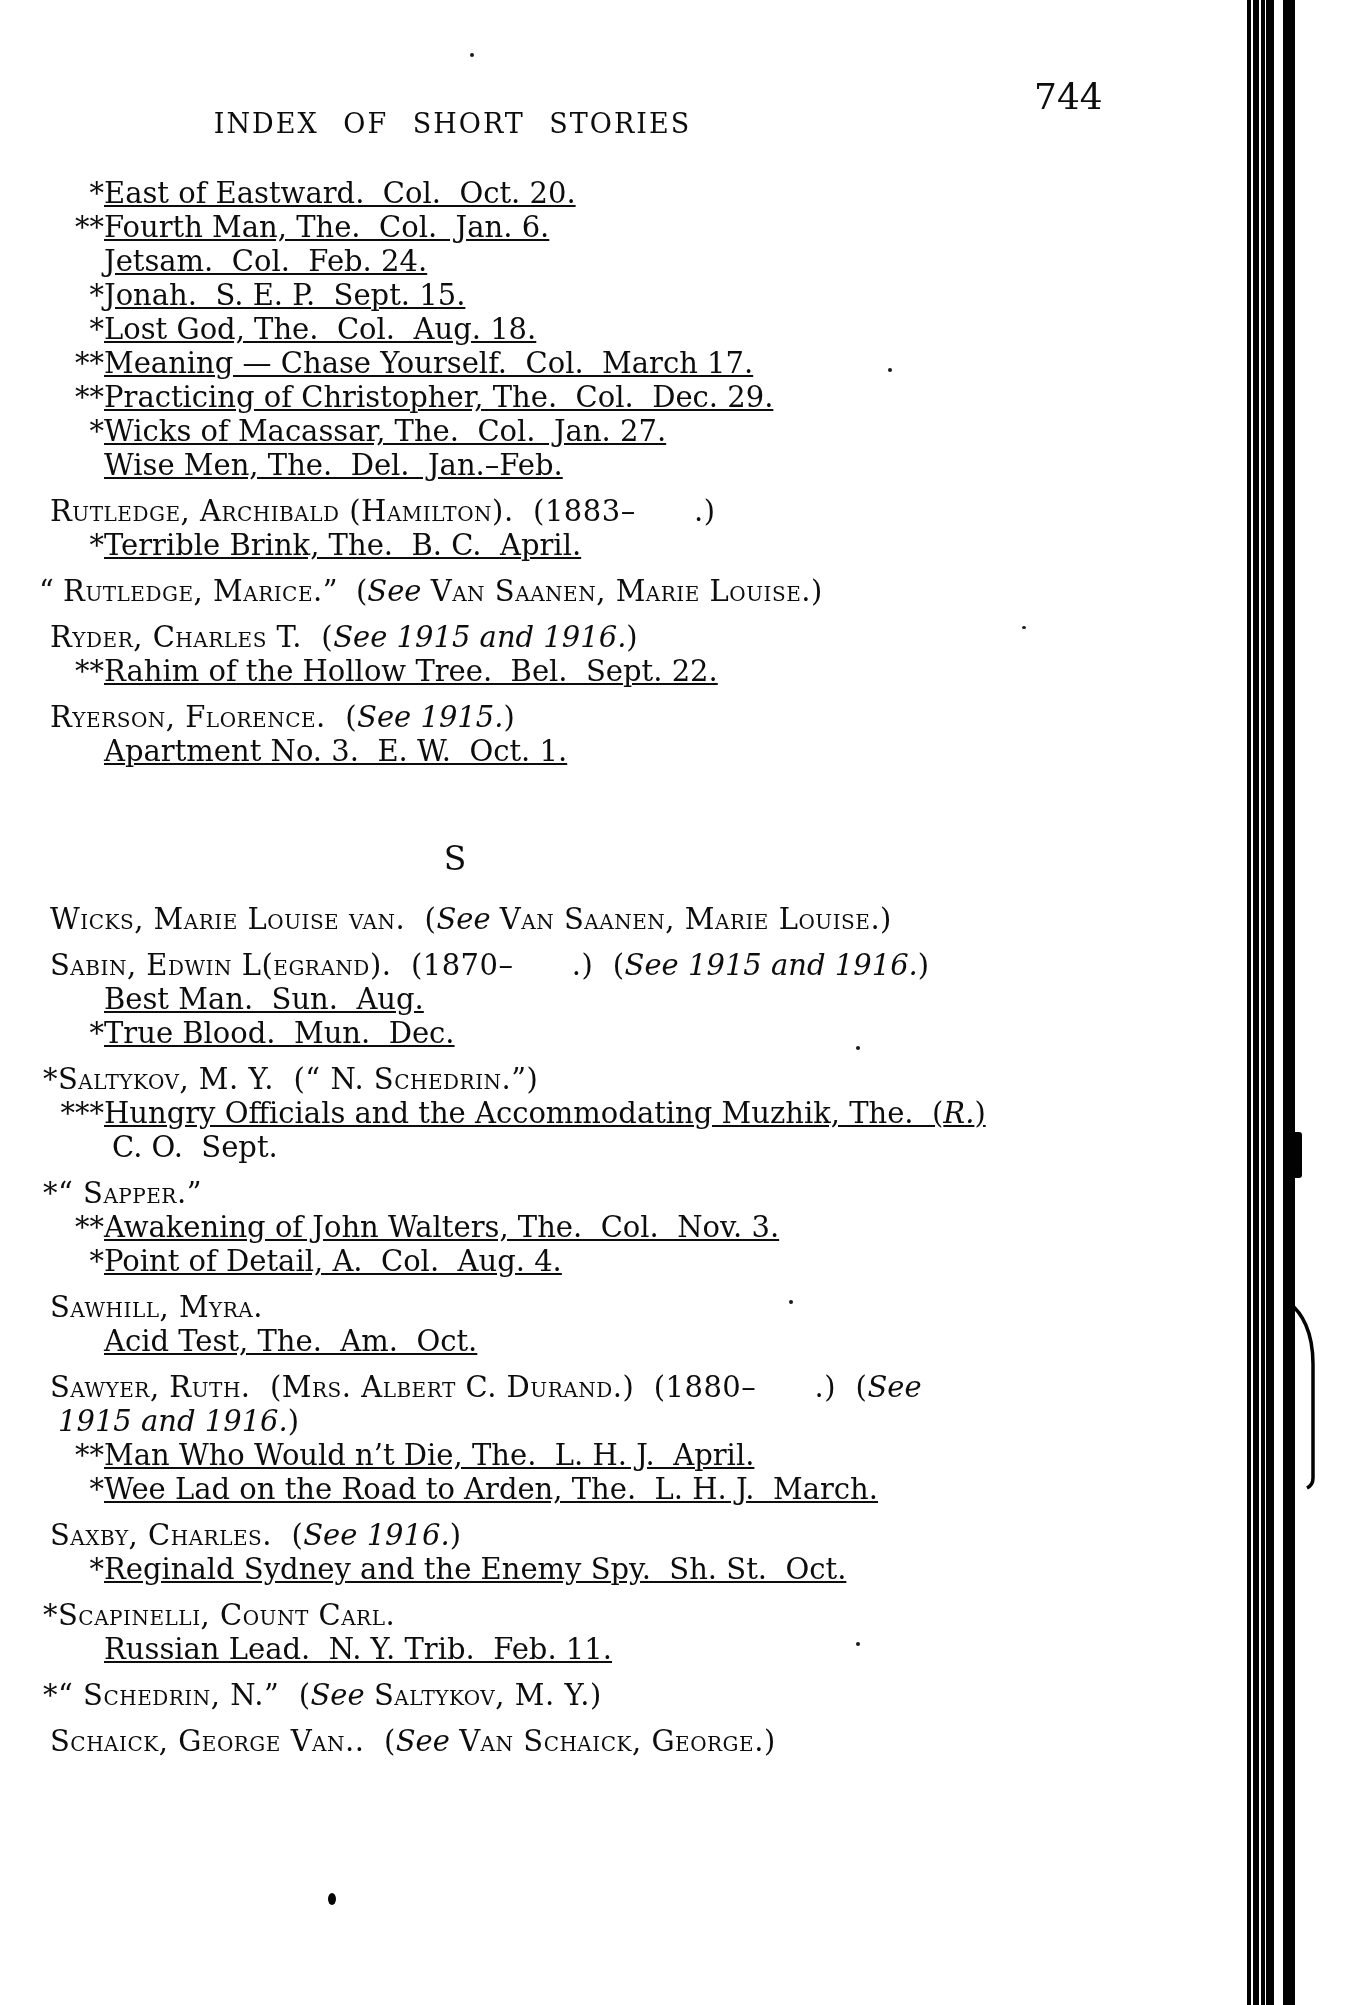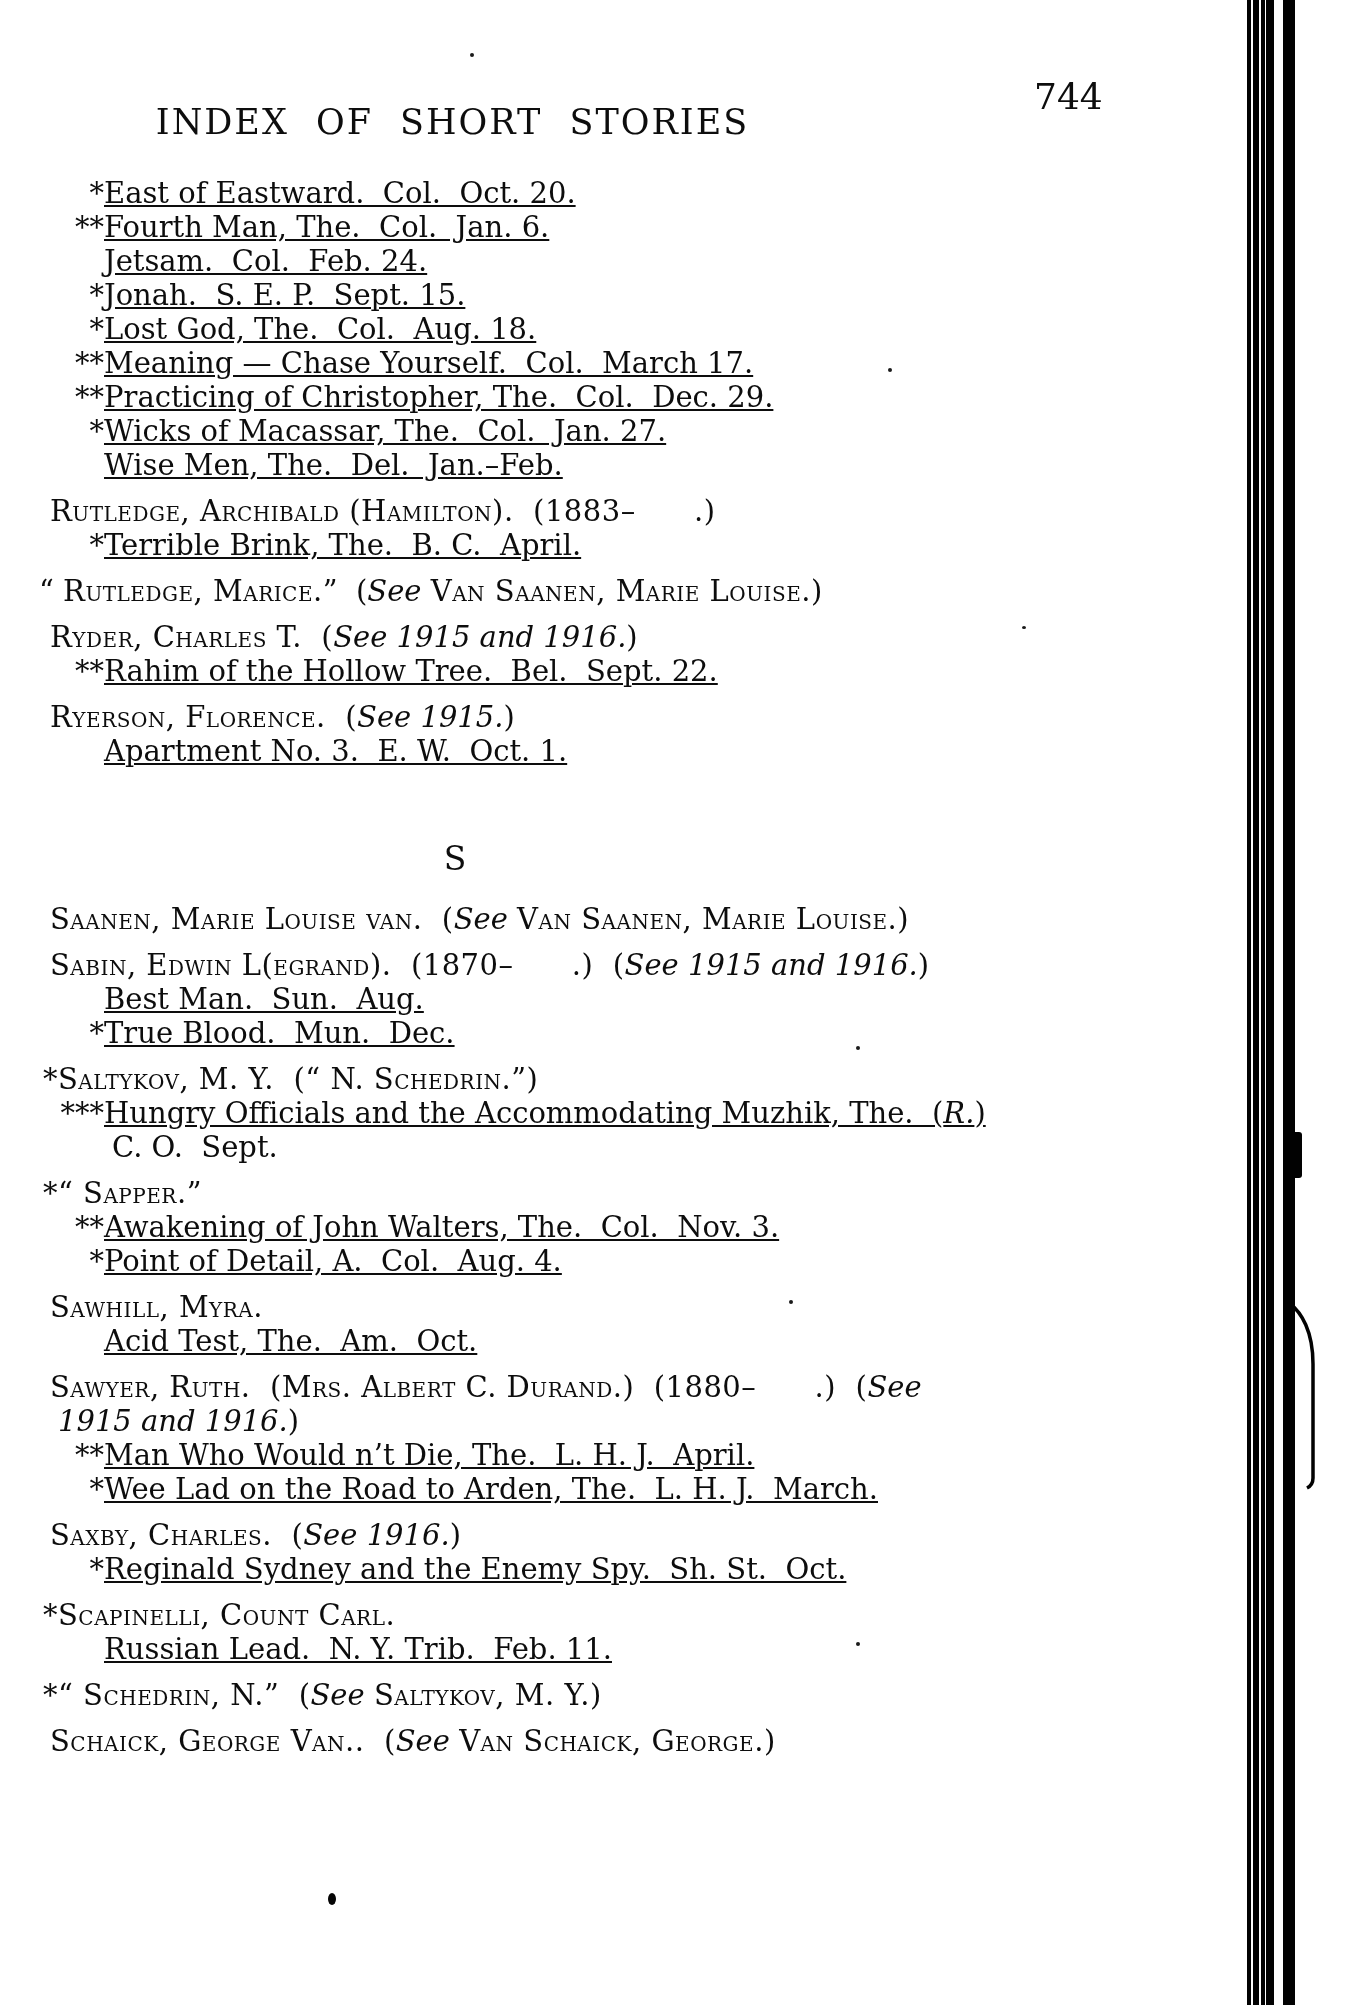--- a/index.html
+++ b/index.html
@@ -7,23 +7,23 @@
   .page{
     position:relative;
     width:1356px;height:2005px;
     background:#ffffff;
     overflow:hidden;
     font-family:"DejaVu Serif", serif;
     color:#0d0d0d;
   }
   
   .header-title{
-    position:absolute;top:102px;left:0;width:905px;
+    position:absolute;top:108px;left:0;width:905px;
     text-align:center;
-    font-size:35px;
+    font-size:27px;
     letter-spacing:2px;
     word-spacing:14px;
     white-space:pre;
   }
   .page-number{
     position:absolute;top:76px;left:1034px;
     font-size:36px;
     white-space:pre;
   }
   
@@ -100,21 +100,21 @@
       <div class="line kind-story"><span class="stars">*</span><span class="text"><span class="seg-rm">Wicks of Macassar, The.  Col.  Jan. 27.</span></span></div>
       <div class="line kind-story"><span class="stars"></span><span class="text"><span class="seg-rm">Wise Men, The.  Del.  Jan.–Feb.</span></span></div>
       <div class="line kind-author"><span class="seg-sc">Rutledge, Archibald (Hamilton).  (1883–      .)</span></div>
       <div class="line kind-story"><span class="stars">*</span><span class="text"><span class="seg-rm">Terrible Brink, The.  B. C.  April.</span></span></div>
       <div class="line kind-author outdent-quote"><span class="seg-rm">“ </span><span class="seg-sc">Rutledge, Marice.</span><span class="seg-rm">”  (</span><span class="seg-it">See </span><span class="seg-sc">Van Saanen, Marie Louise.</span><span class="seg-rm">)</span></div>
       <div class="line kind-author"><span class="seg-sc">Ryder, Charles T.  (</span><span class="seg-it">See 1915 and 1916.</span><span class="seg-rm">)</span></div>
       <div class="line kind-story"><span class="stars">**</span><span class="text"><span class="seg-rm">Rahim of the Hollow Tree.  Bel.  Sept. 22.</span></span></div>
       <div class="line kind-author"><span class="seg-sc">Ryerson, Florence.  (</span><span class="seg-it">See 1915.</span><span class="seg-rm">)</span></div>
       <div class="line kind-story"><span class="stars"></span><span class="text"><span class="seg-rm">Apartment No. 3.  E. W.  Oct. 1.</span></span></div>
       <div class="section-heading">S</div>
-      <div class="line kind-author"><span class="seg-sc">Saanen, Marie Louise van.  (</span><span class="seg-it">See </span><span class="seg-sc">Van Saanen, Marie Louise.</span><span class="seg-rm">)</span></div>
+      <div class="line kind-author"><span class="seg-sc">Wicks, Marie Louise van.  (</span><span class="seg-it">See </span><span class="seg-sc">Van Saanen, Marie Louise.</span><span class="seg-rm">)</span></div>
       <div class="line kind-author"><span class="seg-sc">Sabin, Edwin L(egrand).  (1870–      .)  (</span><span class="seg-it">See 1915 and 1916.</span><span class="seg-rm">)</span></div>
       <div class="line kind-story"><span class="stars"></span><span class="text"><span class="seg-rm">Best Man.  Sun.  Aug.</span></span></div>
       <div class="line kind-story"><span class="stars">*</span><span class="text"><span class="seg-rm">True Blood.  Mun.  Dec.</span></span></div>
       <div class="line kind-author outdent-star"><span class="seg-sc">*Saltykov, M. Y.  (“ N. Schedrin.”)</span></div>
       <div class="line kind-story"><span class="stars">***</span><span class="text"><span class="seg-rm">Hungry Officials and the Accommodating Muzhik, The.  (</span><span class="seg-it">R.</span><span class="seg-rm">)</span></span></div>
       <div class="line kind-cont"><span class="seg-rm">C. O.  Sept.</span></div>
       <div class="line kind-author outdent-star"><span class="seg-sc">*“ Sapper.”</span></div>
       <div class="line kind-story"><span class="stars">**</span><span class="text"><span class="seg-rm">Awakening of John Walters, The.  Col.  Nov. 3.</span></span></div>
       <div class="line kind-story"><span class="stars">*</span><span class="text"><span class="seg-rm">Point of Detail, A.  Col.  Aug. 4.</span></span></div>
       <div class="line kind-author"><span class="seg-sc">Sawhill, Myra.</span></div>

